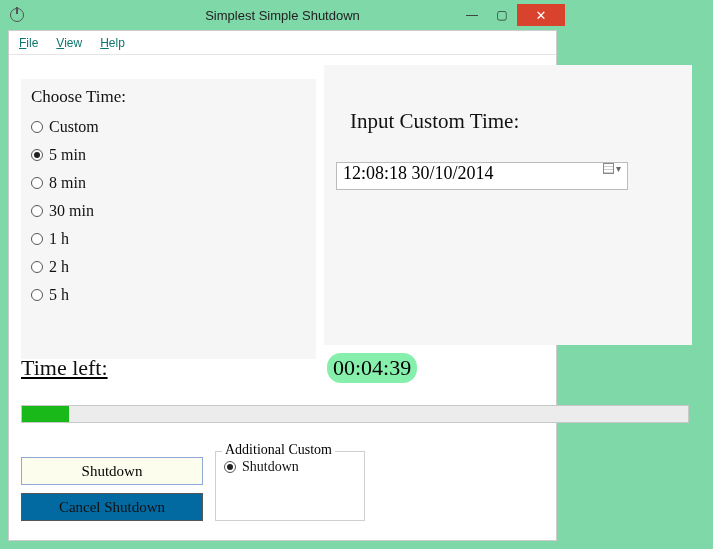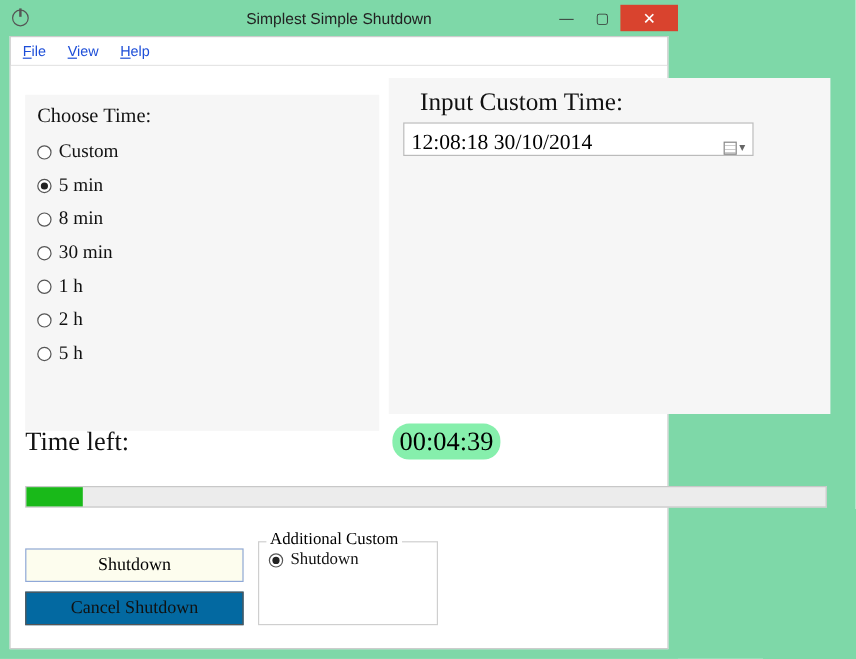--- a/index.html
+++ b/index.html
@@ -73,21 +73,21 @@
     border: 1px solid #ccc;
   }
   .menubar {
     height: 24px;
     border-bottom: 1px solid #e5e5e5;
     display: flex;
     align-items: center;
     padding-left: 10px;
     gap: 18px;
     font-size: 12px;
-    color: #1d4ed8;
+    color: #0f766e;
   }
   .menubar span { cursor: default; }
   .menubar u { text-decoration: underline; }
   .content {
     position: relative;
     width: 100%;
     height: calc(100% - 24px);
     background: #fff;
   }
   .panel-left {
@@ -105,20 +105,21 @@
     padding: 8px 12px;
   }
   .section-label {
     font-family: "Times New Roman", serif;
     font-size: 17px;
     color: #111;
   }
   .section-label.big {
     font-size: 21px;
     margin-left: 14px;
+    margin-top: 36px;
   }
   .radio-group {
     margin-top: 6px;
   }
   .radio-row {
     display: flex;
     align-items: center;
     gap: 6px;
     height: 28px;
     font-family: "Times New Roman", serif;
@@ -134,26 +135,26 @@
     justify-content: center;
     background: #fff;
   }
   .radio.checked::after {
     content: "";
     width: 6px; height: 6px;
     background: #222;
     border-radius: 50%;
   }
   .datetime-field {
-    margin-top: 4px;
+    margin-top: 28px;
     width: 292px; height: 28px;
     border: 1px solid #bbb;
     background: #fff;
     display: flex;
-    align-items: flex-end;
+    align-items: flex-start;
     padding: 0 6px;
     font-family: "Times New Roman", serif;
     font-size: 18px;
   }
   .dt-drop {
     margin-left: auto;
     display: flex;
     align-items: center;
     gap: 2px;
     color: #666;
@@ -163,20 +164,21 @@
     width: 11px; height: 11px;
     border: 1px solid #888;
     background: repeating-linear-gradient(#fff, #fff 2px, #ccc 2px, #ccc 3px);
   }
   .timeleft-row {
     position: absolute;
     left: 12px; top: 300px;
     width: 672px;
     display: flex;
     align-items: center;
+    text-decoration: underline;
   }
   .timeleft-label {
     font-family: "Times New Roman", serif;
     font-size: 22px;
     color: #111;
   }
   .timeleft-value {
     position: absolute;
     left: 306px;
     font-family: "Times New Roman", serif;

